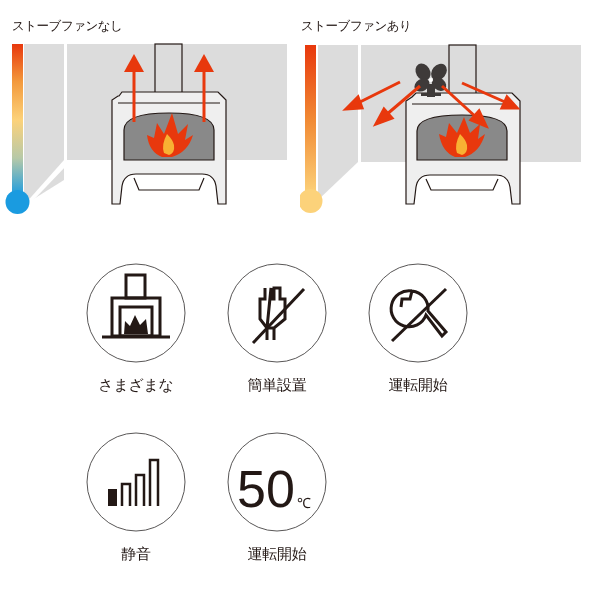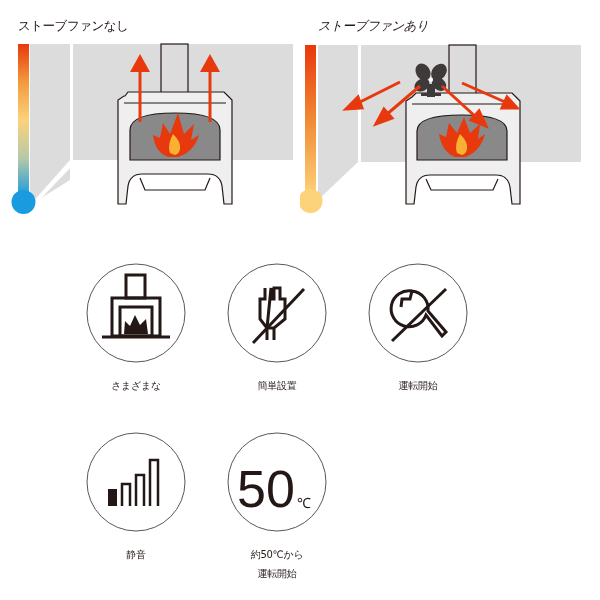--- a/index.html
+++ b/index.html
@@ -1,27 +1,27 @@
 <!DOCTYPE html>
 <html><head>
 <meta charset="utf-8">
 <style>
   * { margin: 0; padding: 0; box-sizing: border-box; }
   html, body { width: 600px; height: 600px; background: #ffffff; overflow: hidden; }
   body { position: relative; font-family: "DejaVu Sans", "Liberation Sans", sans-serif; color: #231815; }
   .panel { position: absolute; top: 0; width: 300px; height: 220px; }
-  .panel-left { left: 8px; }
+  .panel-left { left: 2px; }
   .panel-right { left: 300px; }
   .panel-title { position: absolute; top: 18px; font-size: 12.5px; letter-spacing: -0.5px; color: #231815; }
   .panel-left .panel-title { left: 10px; }
-  .panel-right .panel-title { left: 18px; font-style: italic; }
+  .panel-right .panel-title { left: 1px; }
   .panel svg { position: absolute; left: 0; top: 0; }
   .feature { position: absolute; width: 140px; text-align: center; }
   .feature .circle { position: absolute; left: 20px; top: 0; width: 100px; height: 100px; }
-  .feature .label { position: absolute; left: 0; width: 140px; top: 113px; font-size: 10px; line-height: 19px; color: #231815; letter-spacing: -0.3px; }
+  .feature .label { position: absolute; left: 0; width: 140px; top: 113px; font-size: 15px; line-height: 19px; color: #231815; letter-spacing: -0.3px; }
 </style>
 </head>
 <body>
 
 <div class="panel panel-left">
   <div class="panel-title">ストーブファンなし</div>
   <svg width="300" height="220" viewBox="0 0 300 220">
     <defs>
       <linearGradient id="thermoL" x1="0" y1="0" x2="0" y2="1">
         <stop offset="0" stop-color="#e8380d"></stop>
@@ -148,16 +148,15 @@
   <div class="label">静音</div>
 </div>
 
 <div class="feature" style="left:207px; top:432px;">
   <svg class="circle" viewBox="0 0 100 100">
     <circle cx="50" cy="50" r="49" fill="none" stroke="#595757" stroke-width="1"></circle>
     <text x="10" y="75" font-family="Liberation Sans, sans-serif" font-size="52" fill="#231815">50</text>
     <text x="70" y="76" font-family="Liberation Sans, sans-serif" font-size="14" fill="#231815">℃</text>
   </svg>
   <div class="label">
-    <div>約50℃から</div>
     <div>運転開始</div>
   </div>
 </div>
 
 </body></html>

